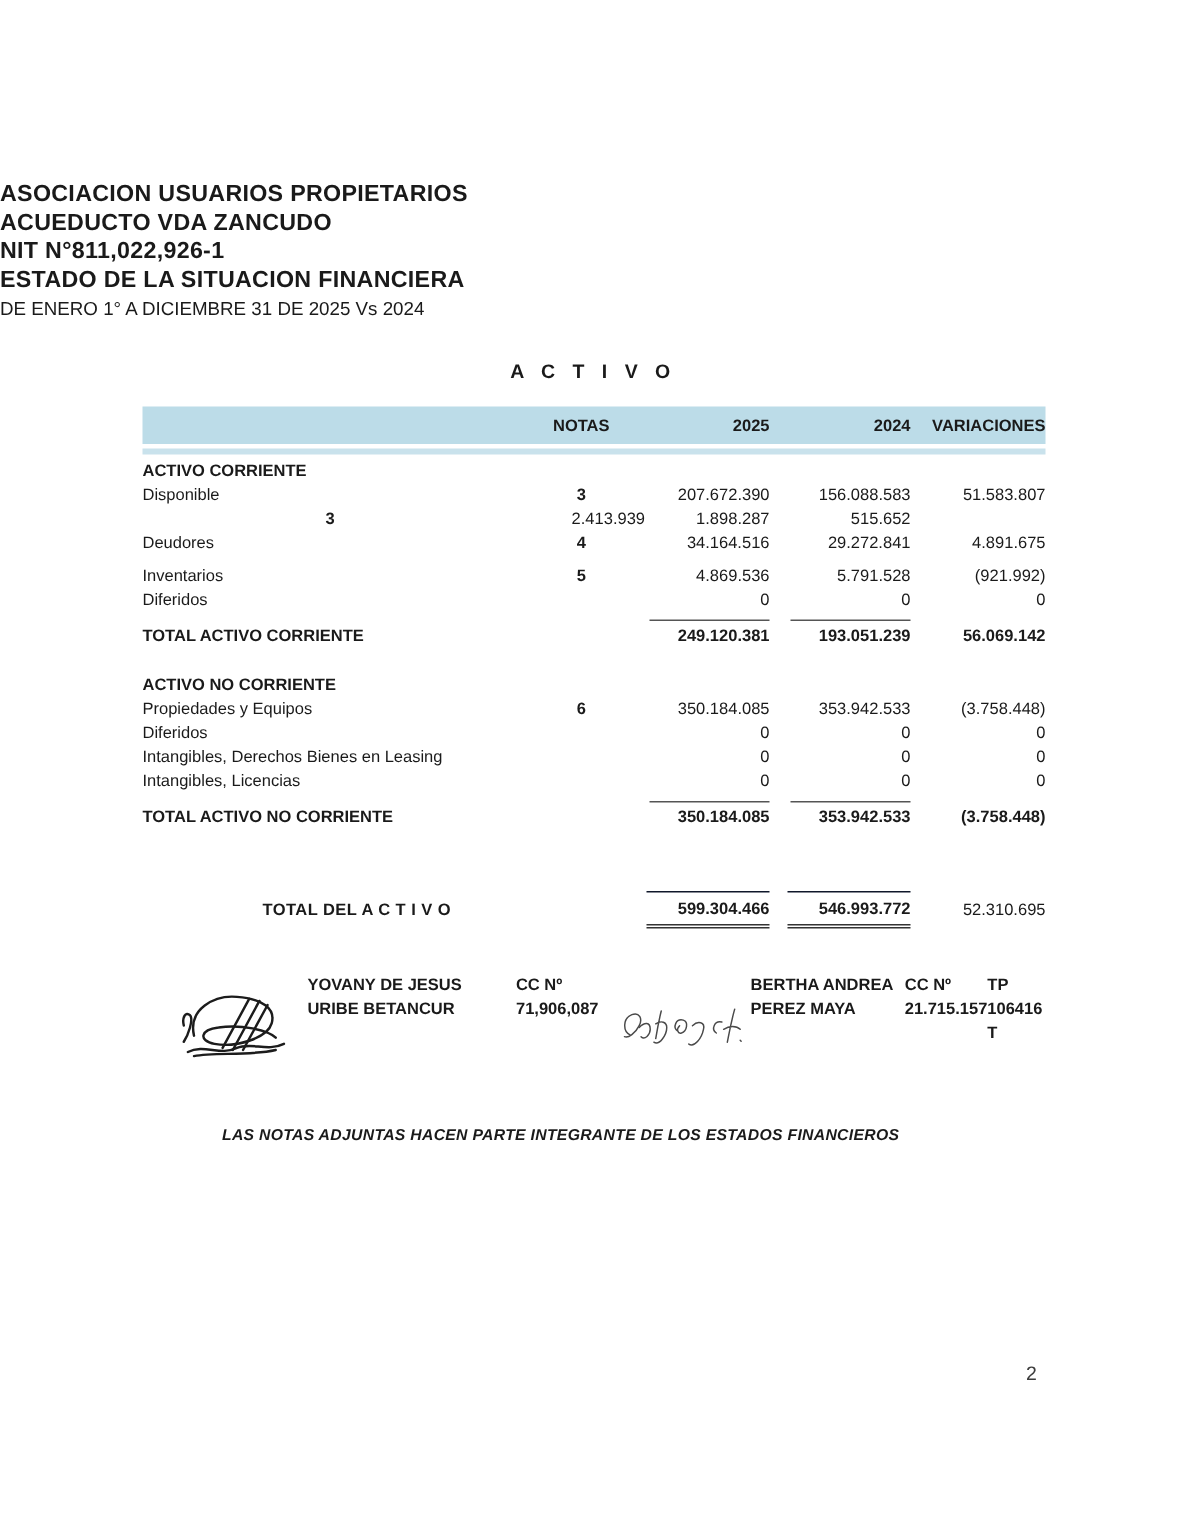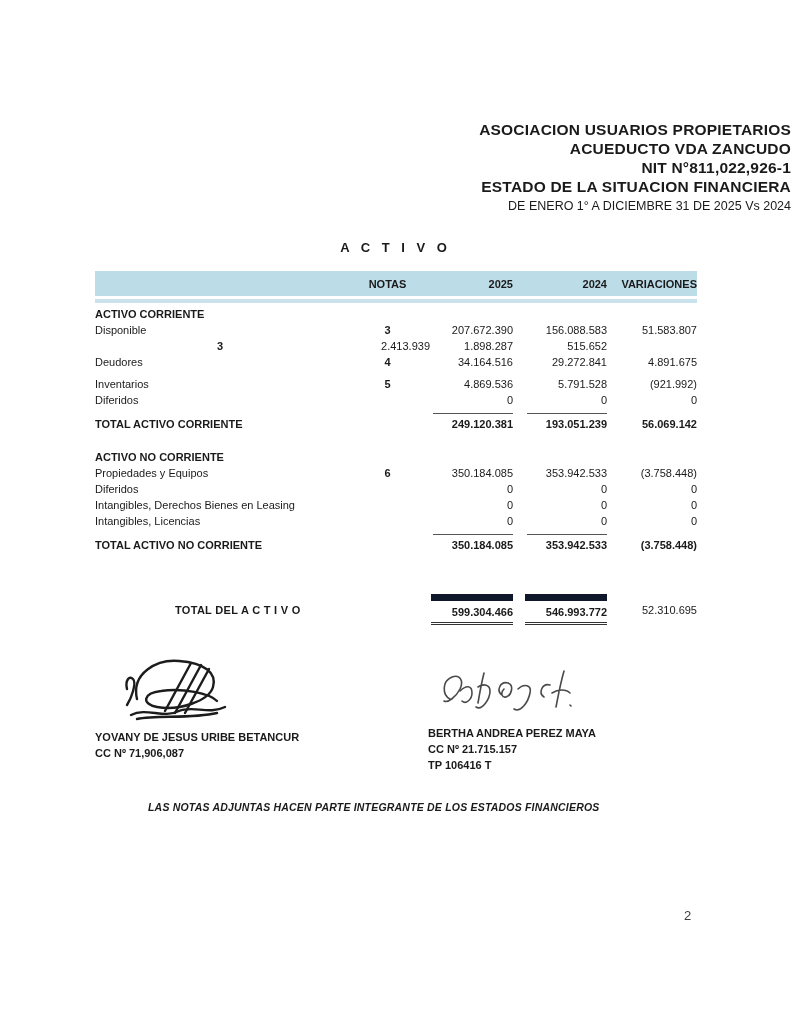--- a/index.html
+++ b/index.html
@@ -7,21 +7,21 @@
   .page {
     position:relative;
     width:791px; height:1024px;
     margin:0 auto;
     background:#ffffff;
     font-family:"Liberation Sans", sans-serif;
     color:#1a1a1a;
     overflow:hidden;
   }
   
-  .doc-header { padding-top:120px; text-align:right; }
+  .doc-header { padding-top:120px; text-align:left; }
   .doc-header .h-line { font-size:15.5px; font-weight:bold; line-height:19px; letter-spacing:.2px; }
   .doc-header .h-sub  { font-size:12.5px; font-weight:normal; line-height:19px; margin-top:1px; }
 
   .activo-title {
     margin-top:24px;
     text-align:center;
     font-size:13px; font-weight:bold; letter-spacing:4px;
   }
 
   
@@ -50,28 +50,28 @@
     width:80px; height:4px;
     justify-self:end;
   }
   .total-row { font-weight:bold; padding:2px 0 3px; }
   .total-row .c-var { font-weight:bold; }
   .grand-row { margin-top:38px; align-items:center; }
   .grand-row .g-label { font-weight:bold; padding-left:80px; letter-spacing:.3px; }
   .gt-num {
     display:inline-block; min-width:82px;
     text-align:right; font-weight:bold;
-    border-top:7px solid #0f172a;
+    border-top:1px solid #0f172a;
     border-bottom:3px double #333;
     padding:3px 0 2px;
   }
 
   
   .signatures { display:flex; margin:30px 0 0 95px; width:602px; }
-  .sig-block  { display:flex; flex-direction:column; }
+  .sig-block  { display:flex; }
   .sig-left   { width:333px; }
   .sig-right  { flex:1; }
   .sig-scribble-left  { margin:0 0 2px 18px; }
   .sig-scribble-right { margin:12px 0 10px 4px; }
   .sig-line { font-size:11px; font-weight:bold; line-height:16px; }
 
   
   .footer-note {
     margin:28px 0 0 148px;
     font-size:10.5px; font-weight:bold; font-style:italic;

